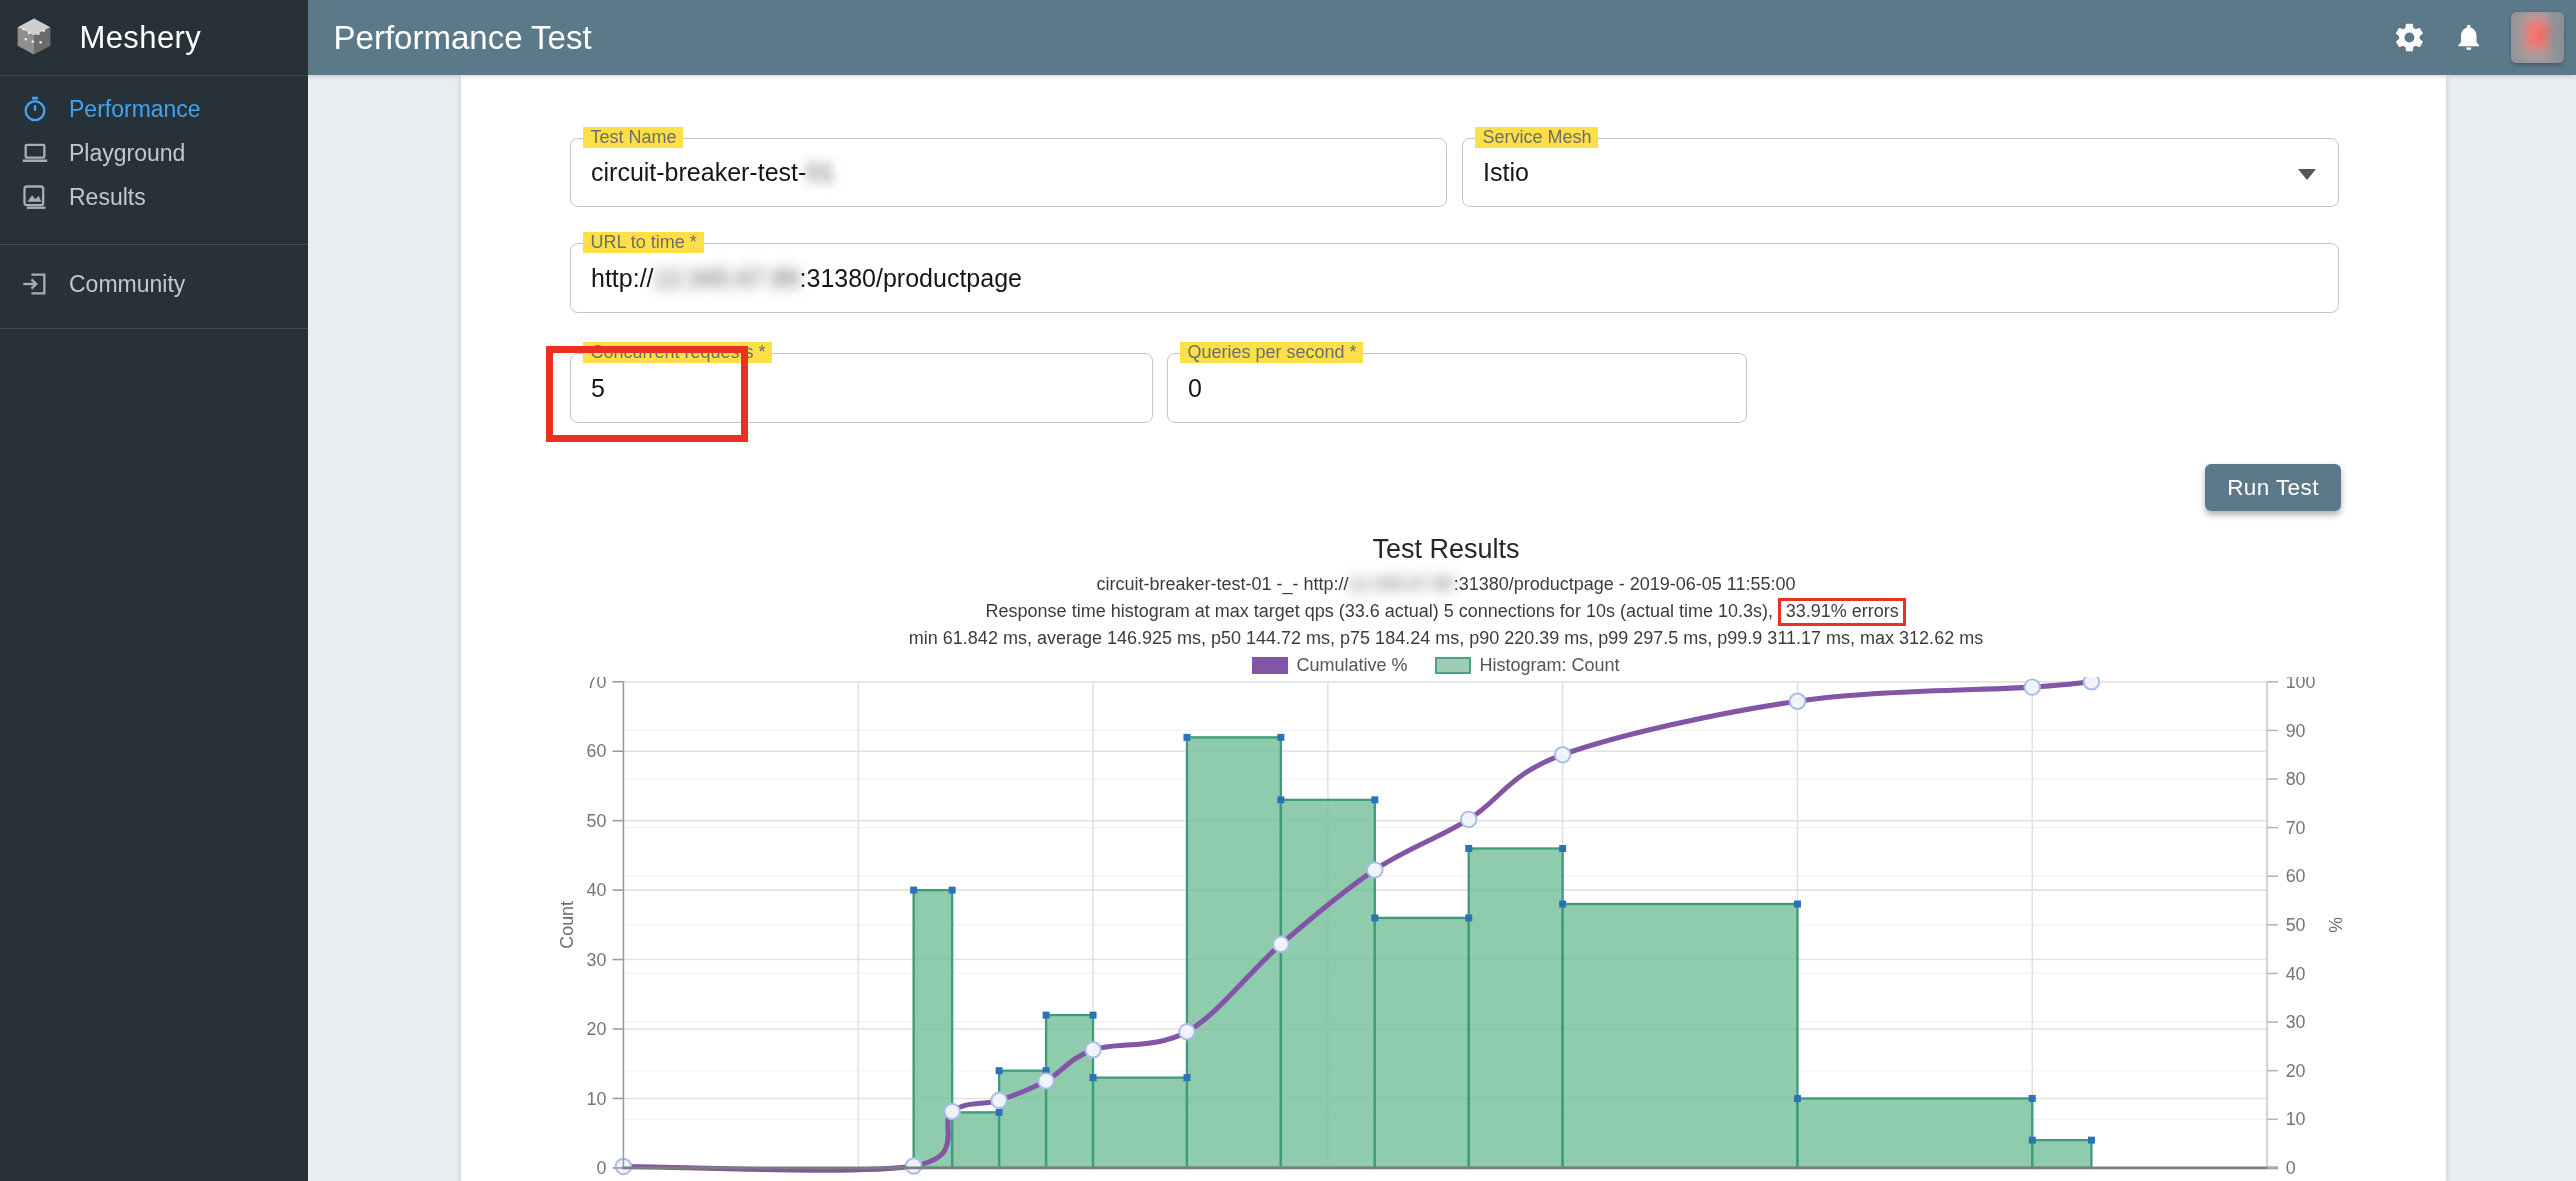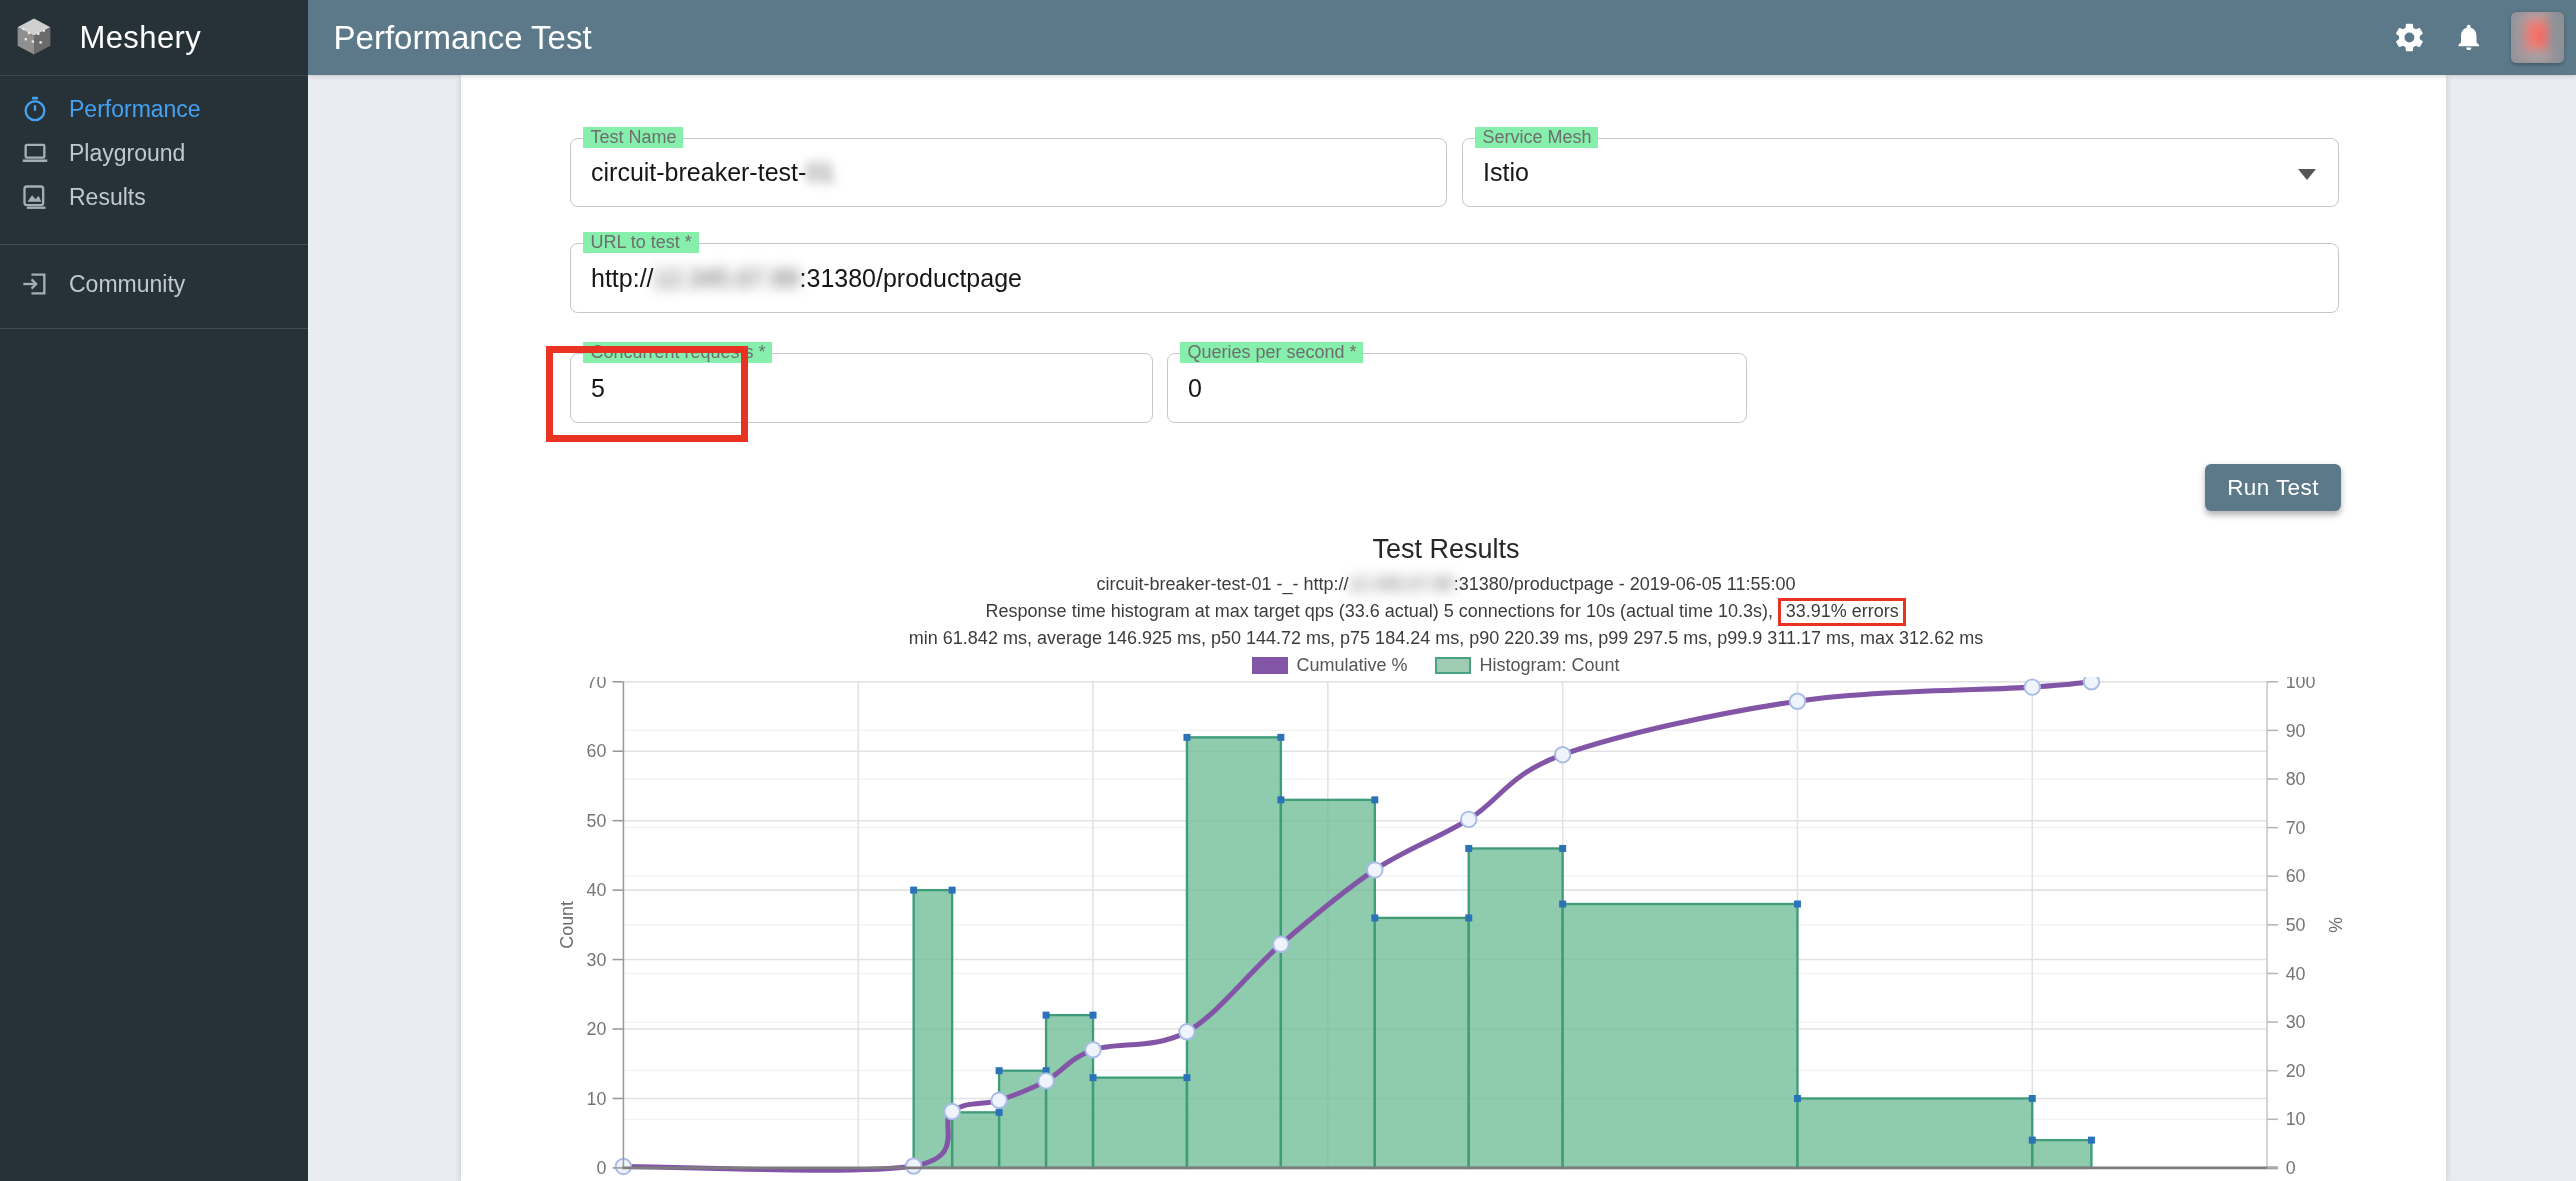--- a/index.html
+++ b/index.html
@@ -26,21 +26,21 @@
   .header .spacer{flex:1;}
   .hicon{width:34px;height:34px;display:flex;align-items:center;justify-content:center;cursor:pointer;margin-right:25px;}
   .avatar{width:53px;height:51px;border-radius:5.4px;overflow:hidden;position:relative;margin-right:12.4px;
           box-shadow:0 1.6px 3.9px rgba(0,0,0,.25);background:#8d8d92;cursor:pointer;}
   .avatar .px{position:absolute;filter:blur(5.4px);}
   
   .card{position:absolute;left:461px;top:75px;width:1985px;height:1107px;background:#ffffff;
         box-shadow:0 1.6px 6.2px rgba(0,0,0,.18);}
   
   .field{position:absolute;border:1.6px solid #c6c6c6;border-radius:7.8px;background:#fff;}
-  .field .flabel{position:absolute;top:-11.6px;left:12.4px;background:#86efac;padding:0 7px;font-size:18px;color:#6e6e6e;white-space:nowrap;}
+  .field .flabel{position:absolute;top:-11.6px;left:12.4px;background:#fde047;padding:0 7px;font-size:18px;color:#6e6e6e;white-space:nowrap;}
   .field .fvalue{position:absolute;left:20px;top:0;bottom:0;display:flex;align-items:center;font-size:25px;color:#161616;white-space:nowrap;}
   .blur{filter:blur(6.2px);color:#555;}
   .blur-sm{filter:blur(5.4px);color:#555;}
   .select-arrow{position:absolute;right:22px;top:50%;margin-top:-3.9px;width:0;height:0;
                 border-left:9.3px solid transparent;border-right:9.3px solid transparent;border-top:11px solid #555;}
   .annotation{position:absolute;border:7px solid #ea3223;background:transparent;pointer-events:none;z-index:5;}
   .run-btn{position:absolute;background:#5c7989;color:#fff;border:none;border-radius:6.2px;
            font-size:22.5px;font-family:"Liberation Sans",sans-serif;letter-spacing:0.4px;
            box-shadow:0 3.1px 6.2px rgba(0,0,0,.30);cursor:pointer;display:flex;align-items:center;justify-content:center;}
   
@@ -154,21 +154,21 @@
       </span>
   </div>
 
   <div class="field" style="left:1001px;top:63px;width:875px;height:67px;">
     <span class="flabel">Service Mesh</span>
     <span class="fvalue">Istio</span>
     <span class="select-arrow"></span>
   </div>
 
   <div class="field" style="left:109px;top:168px;width:1767px;height:68px;">
-    <span class="flabel">URL to test *</span>
+    <span class="flabel">URL to time *</span>
     <span class="fvalue">
         <span>http://</span>
         <span class="blur">12.345.67.89</span>
         <span>:31380/productpage</span>
       </span>
   </div>
 
   <div class="field" style="left:109px;top:278px;width:581px;height:68px;">
     <span class="flabel">Concurrent requests *</span>
     <span class="fvalue">5</span>

